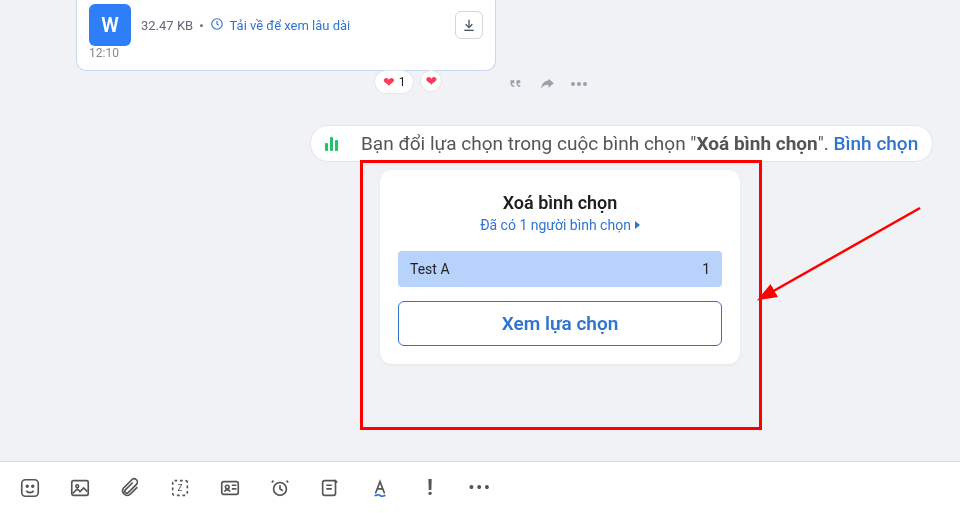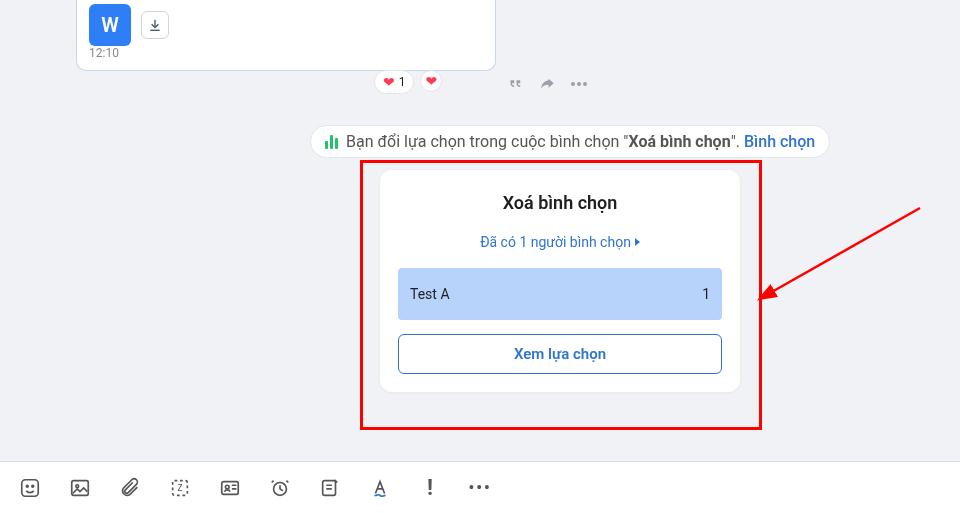--- a/index.html
+++ b/index.html
@@ -17,33 +17,33 @@
 
   
   .reactions { position: absolute; left: 374px; top: 70px; display: flex; gap: 6px; }
   .react-chip { background: #fff; border: 1px solid #e2e6ea; border-radius: 14px; padding: 3px 8px; display: flex; align-items: center; gap: 4px; font-size: 12px; }
   .react-heart { width: 22px; height: 22px; background:#fff; border:1px solid #e2e6ea; border-radius:50%; display:flex; align-items:center; justify-content:center; }
   .heart { color:#ff3b58; font-size:14px; }
   .actions { position: absolute; left: 505px; top: 74px; display: flex; gap: 12px; color: #9aa1ab; }
   .actions .ic { width: 20px; height: 20px; display:flex; align-items:center; justify-content:center; }
 
   
-  .sys-notice { position: absolute; left: 310px; top: 125px; background: #fff; border: 1px solid #e2e6ea; border-radius: 18px; padding: 6px 14px; display: flex; align-items: center; gap: 8px; font-size: 16px; color: #555; text-align: right; }
+  .sys-notice { position: absolute; left: 310px; top: 125px; background: #fff; border: 1px solid #e2e6ea; border-radius: 18px; padding: 6px 14px; display: flex; align-items: center; gap: 23px; font-size: 19px; color: #555; text-align: right; }
   .sys-notice .poll-icon { display:flex; align-items:flex-end; gap:2px; }
   .sys-notice .bar { width:3px; background:#21c26b; border-radius:1px; }
   .sys-notice .link { color:#2f74d0; font-weight:500; }
 
   
   .poll-card { position: absolute; left: 380px; top: 170px; width: 360px; background: #fff; border-radius: 12px; padding: 22px 18px 18px; box-shadow: 0 1px 3px rgba(0,0,0,.06); }
   .poll-card .title { text-align: center; font-weight: 600; font-size: 18px; color: #1f1f1f; }
-  .poll-card .subtitle { text-align: center; color: #2f74d0; font-size: 14px; margin-top: 21px; display:flex; justify-content:center; align-items:center; gap:4px; }
+  .poll-card .subtitle { text-align: center; color: #2f74d0; font-size: 14px; margin-top: 4px; display:flex; justify-content:center; align-items:center; gap:4px; }
   .poll-opts { margin-top: 18px; display:flex; flex-direction:column; gap:10px; }
-  .poll-opt { position: relative; height: 52px; background:#f0f2f5; border-radius:4px; display:flex; align-items:center; padding:0 12px; font-size:14px; justify-content:space-between; color:#1f1f1f; }
+  .poll-opt { position: relative; height: 36px; background:#f0f2f5; border-radius:4px; display:flex; align-items:center; padding:0 12px; font-size:14px; justify-content:space-between; color:#1f1f1f; }
   .poll-opt.sel { background:#b7d3fb; }
-  .poll-btn { margin-top: 14px; border:1.5px solid #2f74d0; color:#2f74d0; font-weight:600; text-align:center; border-radius:6px; padding:10px 0; background:#fff; font-size:15px; }
+  .poll-btn { margin-top: 14px; border:1.5px solid #2f74d0; color:#2f74d0; font-weight:600; text-align:center; border-radius:6px; padding:10px 0; background:#fff; font-size:19px; }
 
   
   .highlight { position:absolute; left: 363px; top: 163px; width: 396px; height: 264px; outline: 3px solid #ff0000; pointer-events:none; }
 
   
   .arrow-svg { position:absolute; left: 750px; top: 198px; pointer-events:none; }
 
   
   .toolbar { position:absolute; left:0; bottom:0; width:960px; height:52px; border-top:1px solid #d9dde2; background:#fff; display:flex; align-items:center; gap:26px; padding:0 18px; }
   .toolbar .tb { width:24px; height:24px; display:flex; align-items:center; justify-content:center; color:#555; }
@@ -52,20 +52,31 @@
 </style>
 </head>
 <body>
 
 <div class="wrap">
 
   <div class="file-msg">
     <div class="file-row">
       <div class="file-icon">
         <span>W</span>
+      </div>
+      <div class="file-meta">
+        <span>32.47 KB</span>
+        <span>•</span>
+        <span style="color:#2f74d0;">
+          <svg width="14" height="14" viewBox="0 0 24 24" fill="none" stroke="currentColor" stroke-width="2">
+              <circle cx="12" cy="12" r="9"></circle>
+              <path d="M12 7v5l3 2"></path>
+            </svg>
+        </span>
+        <span class="dlnote">Tải về để xem lâu dài</span>
       </div>
       <div class="file-dl">
         <svg width="16" height="16" viewBox="0 0 24 24" fill="none" stroke="currentColor" stroke-width="2">
             <path d="M12 4v11"></path>
             <path d="M7 11l5 5 5-5"></path>
             <path d="M5 20h14"></path>
           </svg>
       </div>
     </div>
     <div class="file-time">12:10</div>

